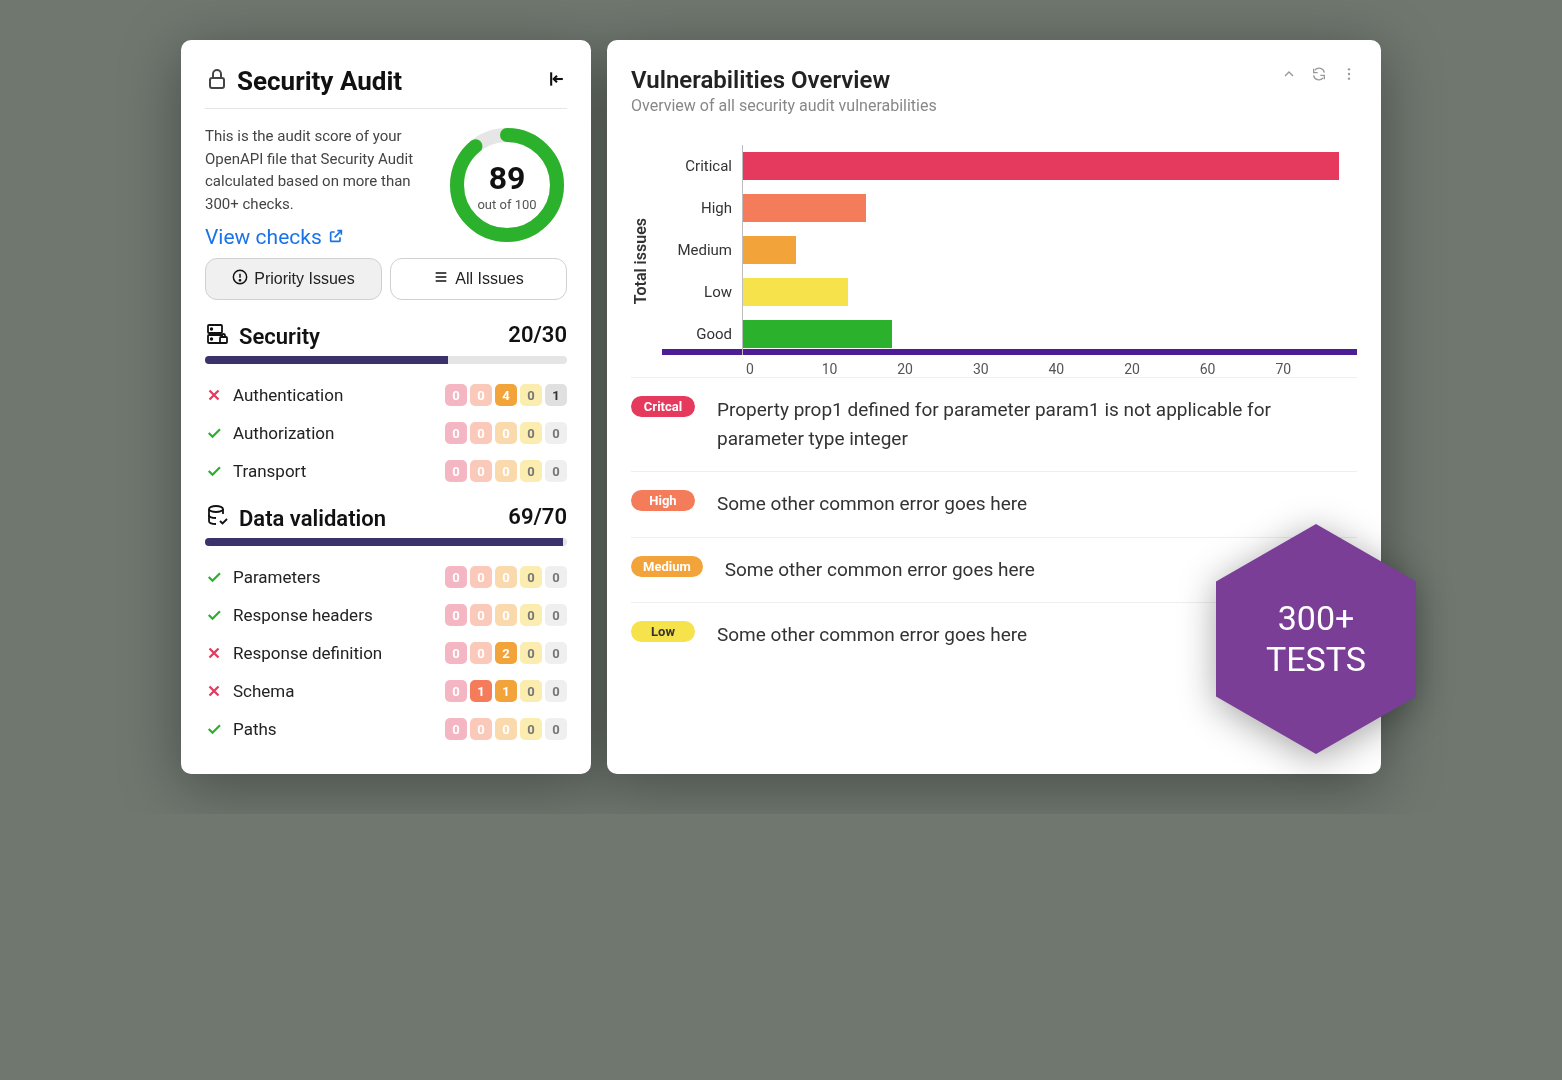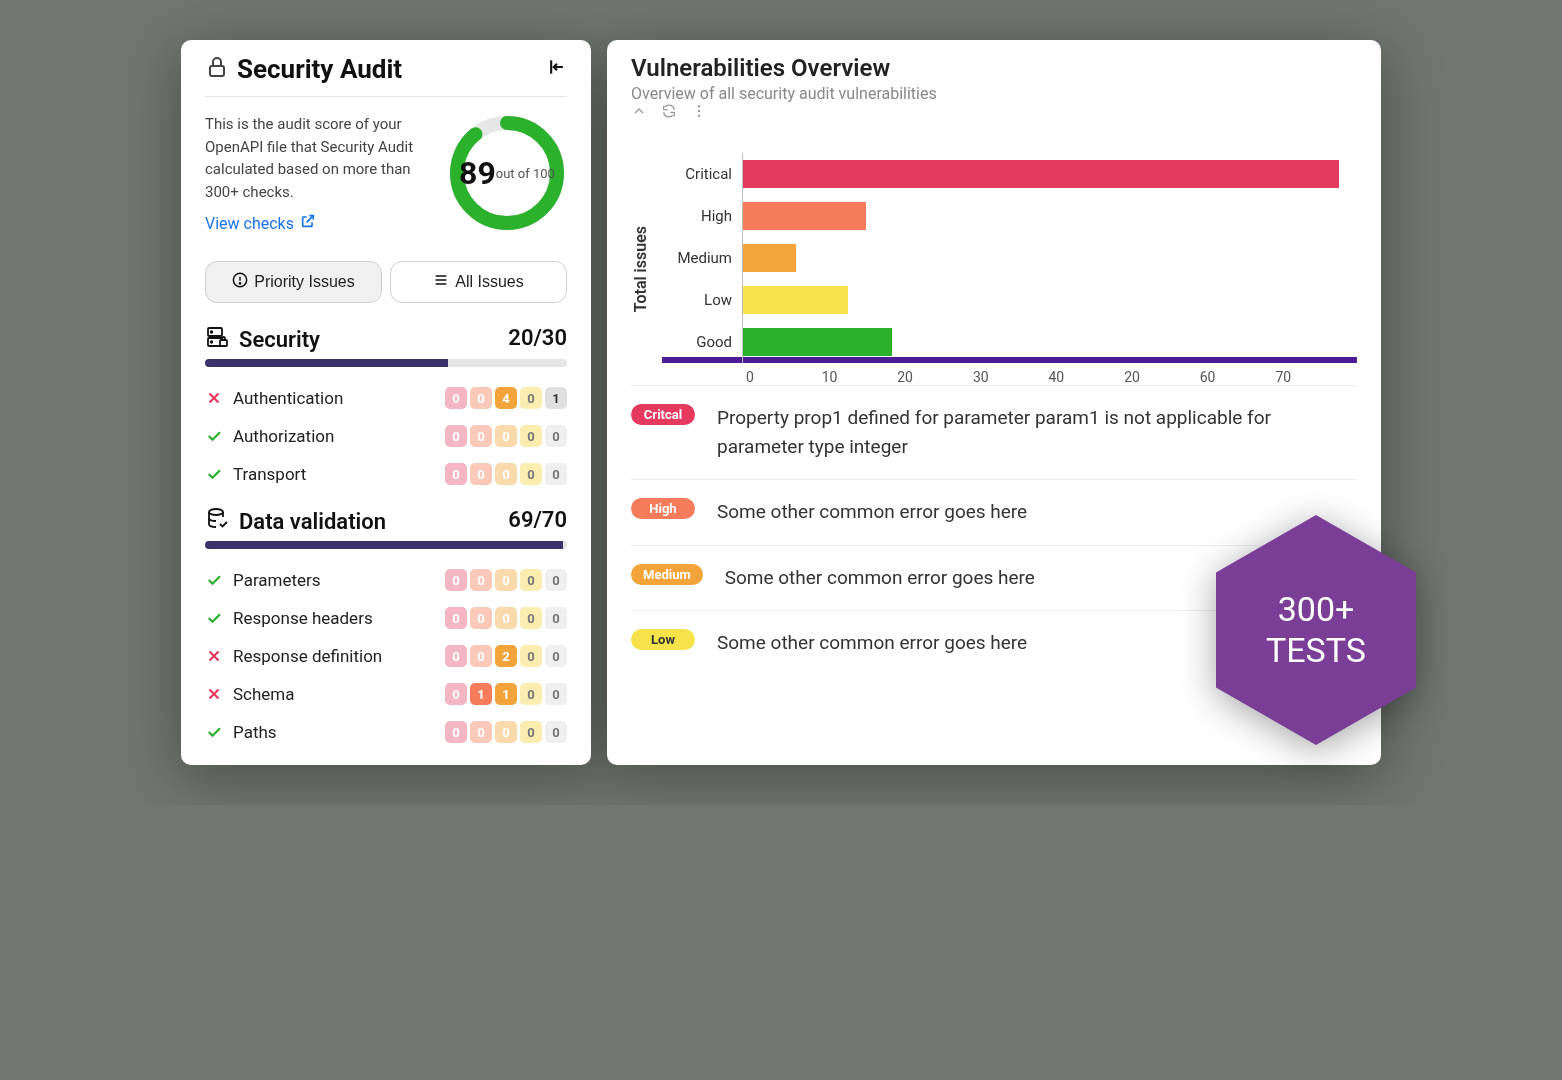--- a/index.html
+++ b/index.html
@@ -16,21 +16,21 @@
   width: 1200px;
 }
 .shadow-box {
   display: flex;
   gap: 16px;
   filter: drop-shadow(0 12px 30px rgba(0,0,0,0.35));
 }
 .panel {
   background: #fff;
   border-radius: 10px;
-  padding: 14px 24px;
+  padding: 26px 24px;
 }
 .left-panel { width: 410px; }
 .right-panel { flex: 1; }
 .header-row {
   display: flex;
   align-items: center;
   justify-content: space-between;
   margin-bottom: 12px;
 }
 .title-row {
@@ -46,49 +46,49 @@
 .collapse-btn { cursor: pointer; color: #111; }
 .subtitle-divider {
   border: none;
   border-top: 1px solid #e5e5e5;
   margin: 8px 0 16px;
 }
 .score-row {
   display: flex;
   gap: 18px;
   align-items: flex-start;
-  margin-bottom: 28px;
+  margin-bottom: 9px;
 }
 .score-desc {
   font-size: 15px;
   color: #444;
   line-height: 1.5;
   flex: 1;
 }
 .view-checks {
   display: inline-flex;
   align-items: center;
   gap: 6px;
   color: #1a73e8;
-  font-size: 16px;
+  font-size: 21px;
   margin-top: 10px;
   cursor: pointer;
   text-decoration: none;
 }
 .donut {
   width: 120px;
   height: 120px;
   position: relative;
 }
 .donut svg { transform: rotate(-90deg); }
 .donut-center {
   position: absolute;
   inset: 0;
   display: flex;
-  flex-direction: row;
+  flex-direction: column;
   align-items: center;
   justify-content: center;
 }
 .donut-score { font-size: 32px; font-weight: 700; color: #111; }
 .donut-sub { font-size: 13px; color: #555; }
 .tab-row {
   display: flex;
   gap: 8px;
   margin-bottom: 22px;
 }
@@ -160,21 +160,20 @@
 .badge.zero.b1 { background: #fbc9ba; }
 .badge.zero.b2 { background: #fadaad; }
 .badge.zero.b3 { background: #fbecb0; color:#777; }
 .badge.zero.b4 { background: #efefef; color:#777; }
 
 
 .overview-head {
   display: flex;
   justify-content: space-between;
   align-items: flex-start;
-  flex-direction: column;
 }
 .overview-title { font-size: 24px; font-weight: 600; color: #222; }
 .overview-sub { font-size: 16px; color: #888; margin-top: 2px; }
 .overview-actions { display: flex; gap: 14px; color: #888; }
 .overview-actions span { cursor: pointer; }
 .chart-area {
   margin-top: 30px;
   display: flex;
   gap: 12px;
 }

